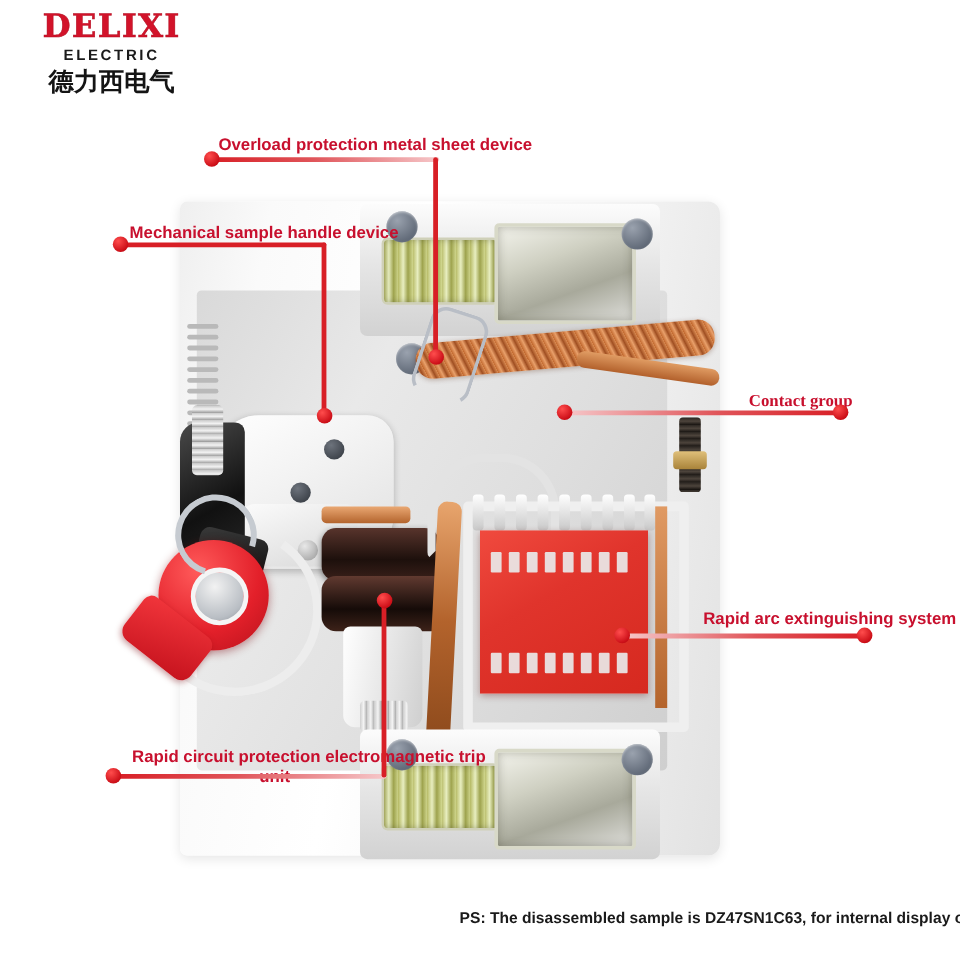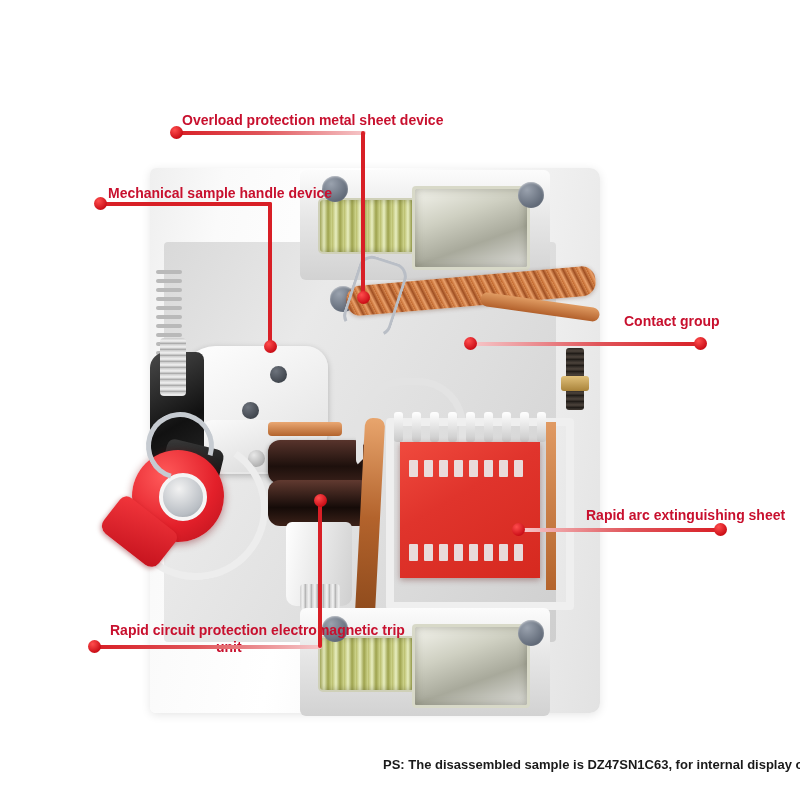--- a/index.html
+++ b/index.html
@@ -255,20 +255,25 @@
     color:#1a1a1a;font-size:13px;font-weight:bold;
     font-family:"Liberation Sans", sans-serif;white-space:nowrap;
   }
 </style>
 </head>
 <body>
 
 <div class="page">
 
   <div class="header">
+    <div class="logo">
+      <div class="logo-main">DELIXI</div>
+      <div class="logo-sub">ELECTRIC</div>
+      <div class="logo-cn">德力西电气</div>
+    </div>
   </div>
 
   <div class="photo">
     <div class="case"></div>
     <div class="case-inner"></div>
 
     <div class="vents">
       <i></i>
         <i></i>
         <i></i>
@@ -361,28 +366,28 @@
 
   <div class="ann">
     <div class="ann-label" style="left:108px;top:186px;">Mechanical sample handle device</div>
     <div class="hline solid" style="left:100px;top:202px;width:172px;"></div>
     <div class="vline" style="left:268px;top:202px;height:145px;"></div>
     <div class="dot" style="left:94px;top:197px;"></div>
     <div class="dot" style="left:264px;top:340px;"></div>
   </div>
 
   <div class="ann">
-    <div class="ann-label" style="left:624px;top:314px;">Contact group</div>
+    <div class="ann-label" style="left:624px;top:328px;font-family:Liberation Serif, serif;">Contact group</div>
     <div class="hline fade-l" style="left:470px;top:342px;width:232px;"></div>
     <div class="dot" style="left:464px;top:337px;"></div>
     <div class="dot" style="left:694px;top:337px;"></div>
   </div>
 
   <div class="ann">
-    <div class="ann-label" style="left:586px;top:508px;">Rapid arc extinguishing sheet</div>
+    <div class="ann-label" style="left:586px;top:508px;">Rapid arc extinguishing system</div>
     <div class="hline fade-l" style="left:520px;top:528px;width:200px;"></div>
     <div class="dot" style="left:512px;top:523px;"></div>
     <div class="dot" style="left:714px;top:523px;"></div>
   </div>
 
   <div class="ann">
     <div class="ann-label" style="left:110px;top:623px;">Rapid circuit protection electromagnetic trip</div>
     <div class="ann-label" style="left:216px;top:640px;">unit</div>
     <div class="hline fade-r" style="left:96px;top:645px;width:226px;"></div>
     <div class="vline" style="left:318px;top:500px;height:148px;"></div>

